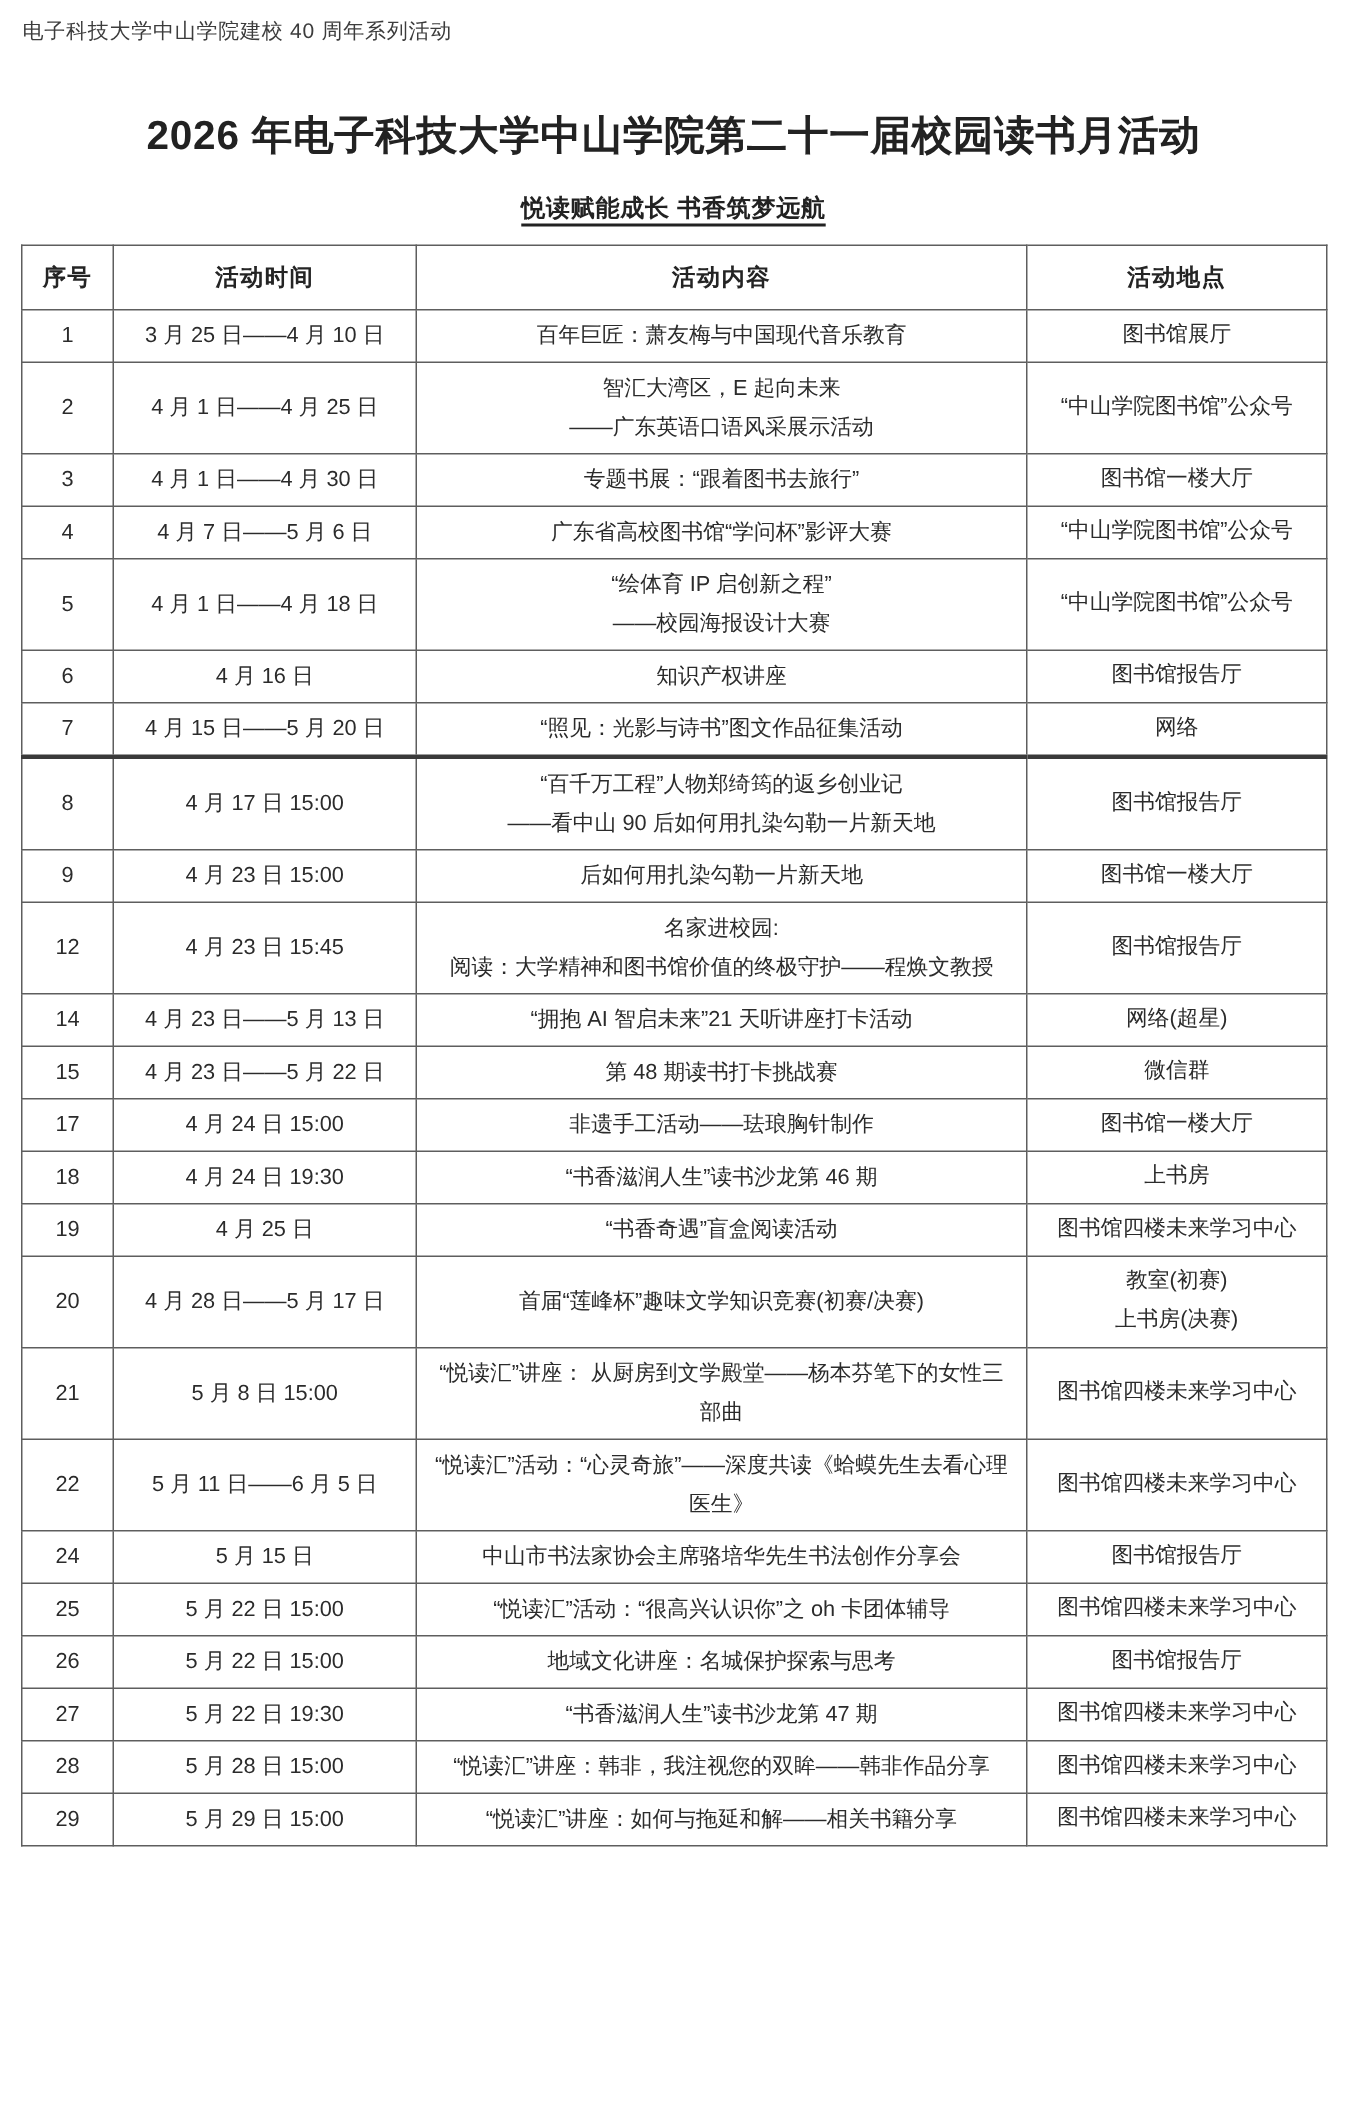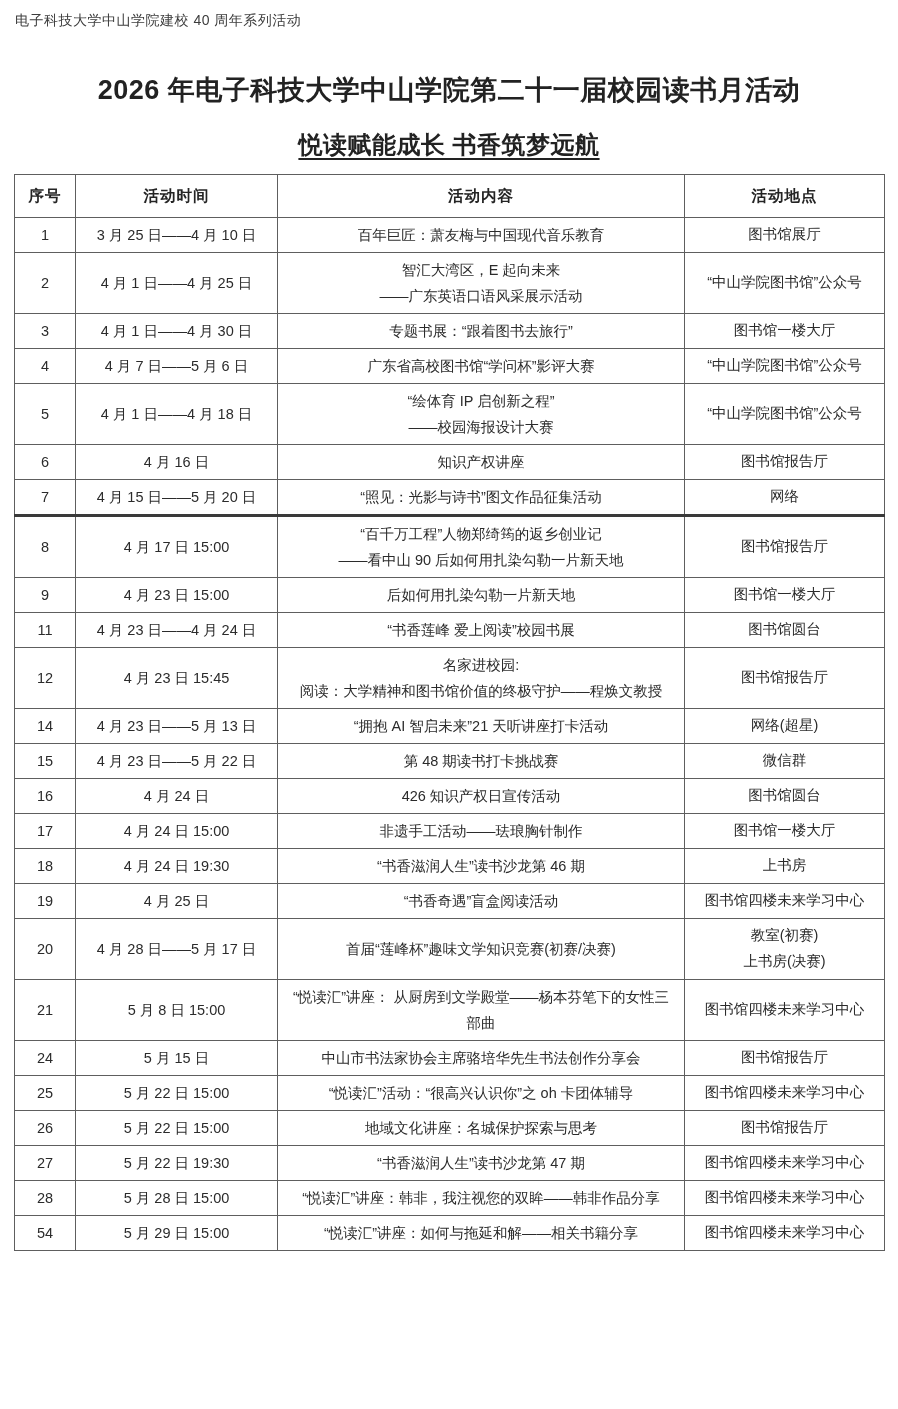--- a/index.html
+++ b/index.html
@@ -16,21 +16,21 @@
   }
   .title {
     padding-top: 72px;
     text-align: center;
     font-size: 27px; font-weight: 700; color: #222;
     letter-spacing: .5px;
   }
   .subtitle {
     margin-top: 21px;
     text-align: center;
-    font-size: 24px; font-weight: 700; color: #222;
+    font-size: 16px; font-weight: 700; color: #222;
     letter-spacing: .5px;
   }
   .subtitle span {
     text-decoration: underline;
     text-decoration-thickness: 1.5px;
     text-underline-offset: 5px;
   }
   table.schedule {
     border-collapse: collapse;
     table-layout: fixed;
@@ -188,30 +188,20 @@
     <td class="c-time">4 月 23 日 15:00</td>
     <td class="c-content">
           <div class="line">后如何用扎染勾勒一片新天地</div>
         </td>
     <td class="c-loc">
           <div class="line">图书馆一楼大厅</div>
         </td>
   </tr>
 
 
-  <tr>
-    <td class="c-no">11</td>
-    <td class="c-time">4 月 23 日——4 月 24 日</td>
-    <td class="c-content">
-          <div class="line">“书香莲峰 爱上阅读”校园书展</div>
-        </td>
-    <td class="c-loc">
-          <div class="line">图书馆圆台</div>
-        </td>
-  </tr>
 
   <tr>
     <td class="c-no">12</td>
     <td class="c-time">4 月 23 日 15:45</td>
     <td class="c-content">
           <div class="line">名家进校园:</div>
           <div class="line">阅读：大学精神和图书馆价值的终极守护——程焕文教授</div>
         </td>
     <td class="c-loc">
           <div class="line">图书馆报告厅</div>
@@ -234,30 +224,20 @@
     <td class="c-no">15</td>
     <td class="c-time">4 月 23 日——5 月 22 日</td>
     <td class="c-content">
           <div class="line">第 48 期读书打卡挑战赛</div>
         </td>
     <td class="c-loc">
           <div class="line">微信群</div>
         </td>
   </tr>
 
-  <tr>
-    <td class="c-no">16</td>
-    <td class="c-time">4 月 24 日</td>
-    <td class="c-content">
-          <div class="line">426 知识产权日宣传活动</div>
-        </td>
-    <td class="c-loc">
-          <div class="line">图书馆圆台</div>
-        </td>
-  </tr>
 
   <tr>
     <td class="c-no">17</td>
     <td class="c-time">4 月 24 日 15:00</td>
     <td class="c-content">
           <div class="line">非遗手工活动——珐琅胸针制作</div>
         </td>
     <td class="c-loc">
           <div class="line">图书馆一楼大厅</div>
         </td>
@@ -302,20 +282,31 @@
     <td class="c-time">5 月 8 日 15:00</td>
     <td class="c-content">
           <div class="line">“悦读汇”讲座： 从厨房到文学殿堂——杨本芬笔下的女性三</div>
           <div class="line">部曲</div>
         </td>
     <td class="c-loc">
           <div class="line">图书馆四楼未来学习中心</div>
         </td>
   </tr>
 
+  <tr>
+    <td class="c-no">22</td>
+    <td class="c-time">5 月 11 日——6 月 5 日</td>
+    <td class="c-content">
+          <div class="line">“悦读汇”活动：“心灵奇旅”——深度共读《蛤蟆先生去看心理</div>
+          <div class="line">医生》</div>
+        </td>
+    <td class="c-loc">
+          <div class="line">图书馆四楼未来学习中心</div>
+        </td>
+  </tr>
 
 
   <tr>
     <td class="c-no">24</td>
     <td class="c-time">5 月 15 日</td>
     <td class="c-content">
           <div class="line">中山市书法家协会主席骆培华先生书法创作分享会</div>
         </td>
     <td class="c-loc">
           <div class="line">图书馆报告厅</div>
@@ -360,21 +351,21 @@
     <td class="c-time">5 月 28 日 15:00</td>
     <td class="c-content">
           <div class="line">“悦读汇”讲座：韩非，我注视您的双眸——韩非作品分享</div>
         </td>
     <td class="c-loc">
           <div class="line">图书馆四楼未来学习中心</div>
         </td>
   </tr>
 
   <tr>
-    <td class="c-no">54</td>
+    <td class="c-no">29</td>
     <td class="c-time">5 月 29 日 15:00</td>
     <td class="c-content">
           <div class="line">“悦读汇”讲座：如何与拖延和解——相关书籍分享</div>
         </td>
     <td class="c-loc">
           <div class="line">图书馆四楼未来学习中心</div>
         </td>
   </tr>
 </tbody>
 </table>

